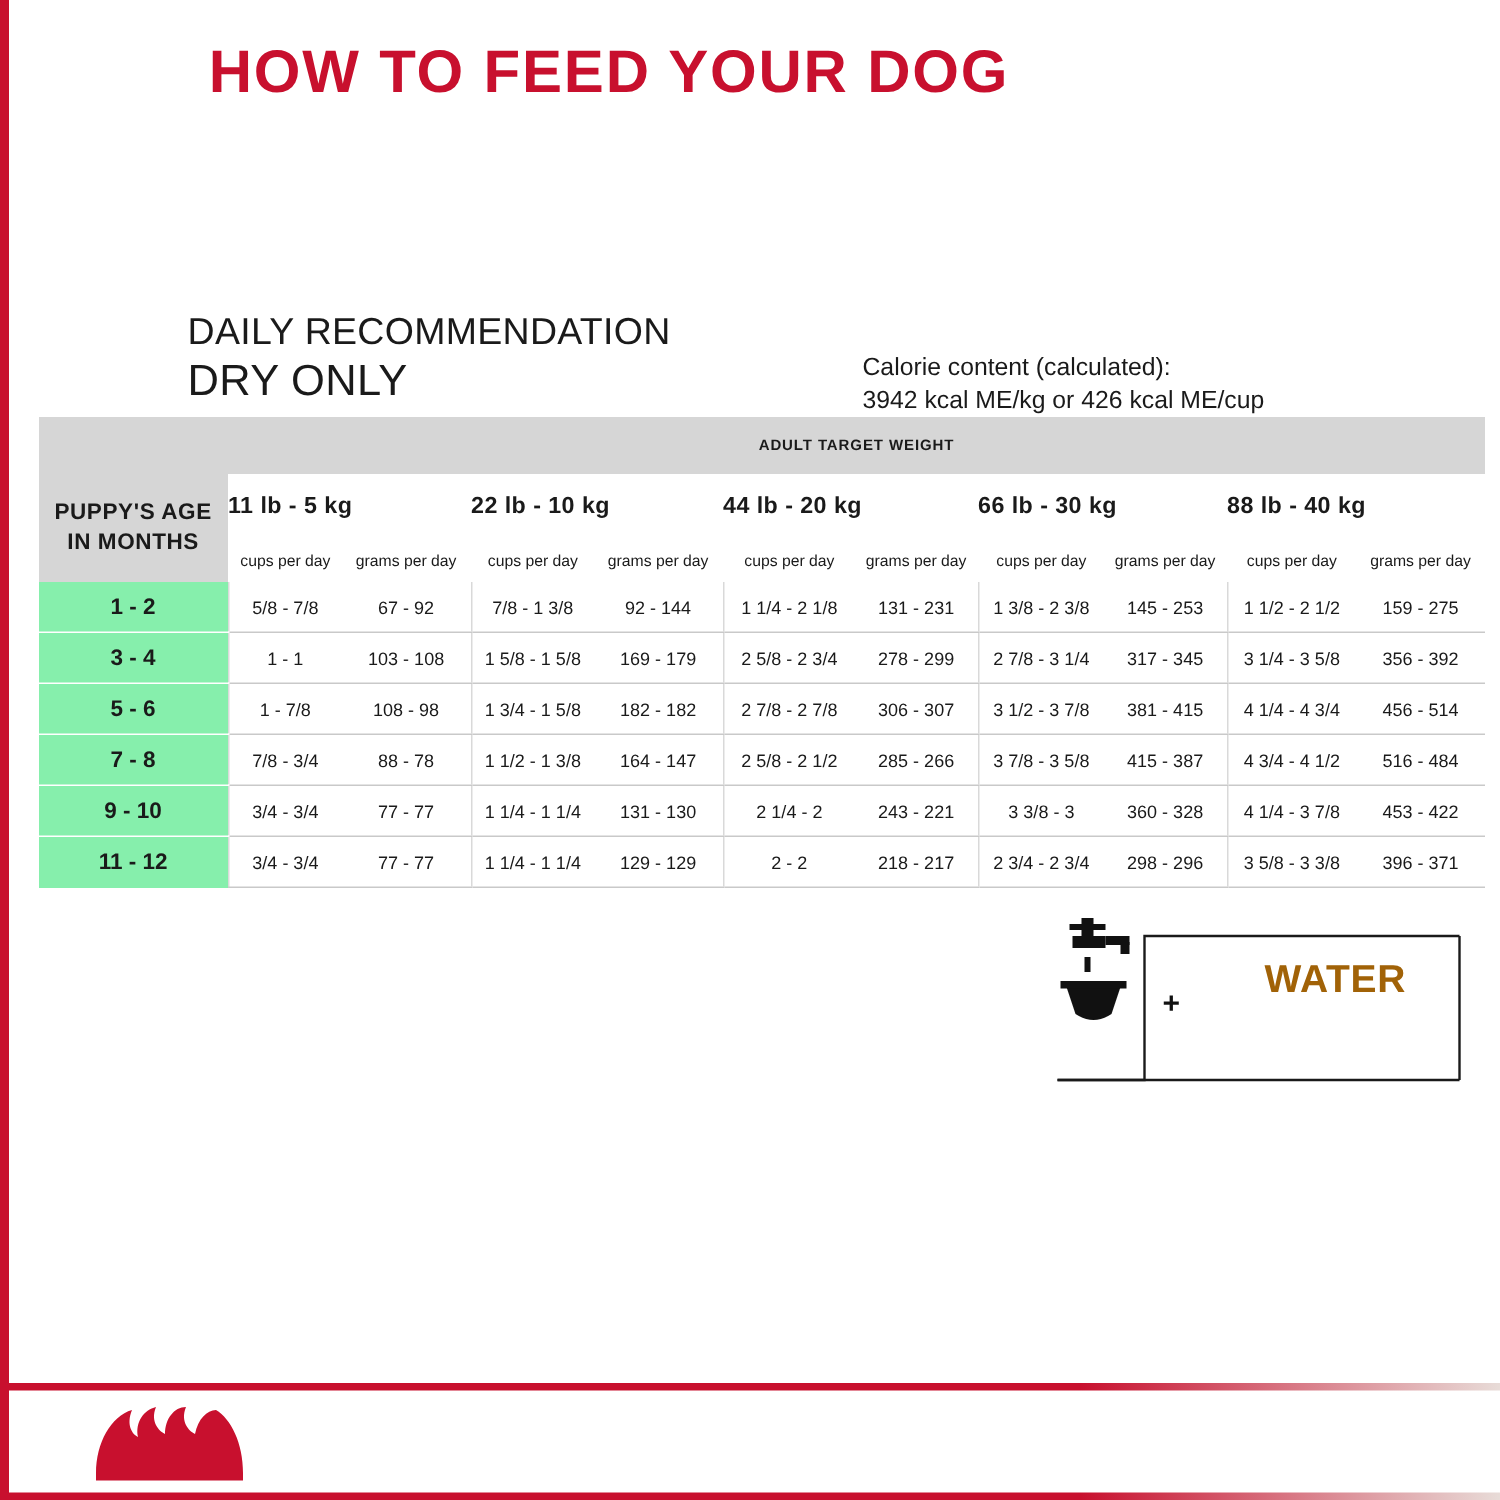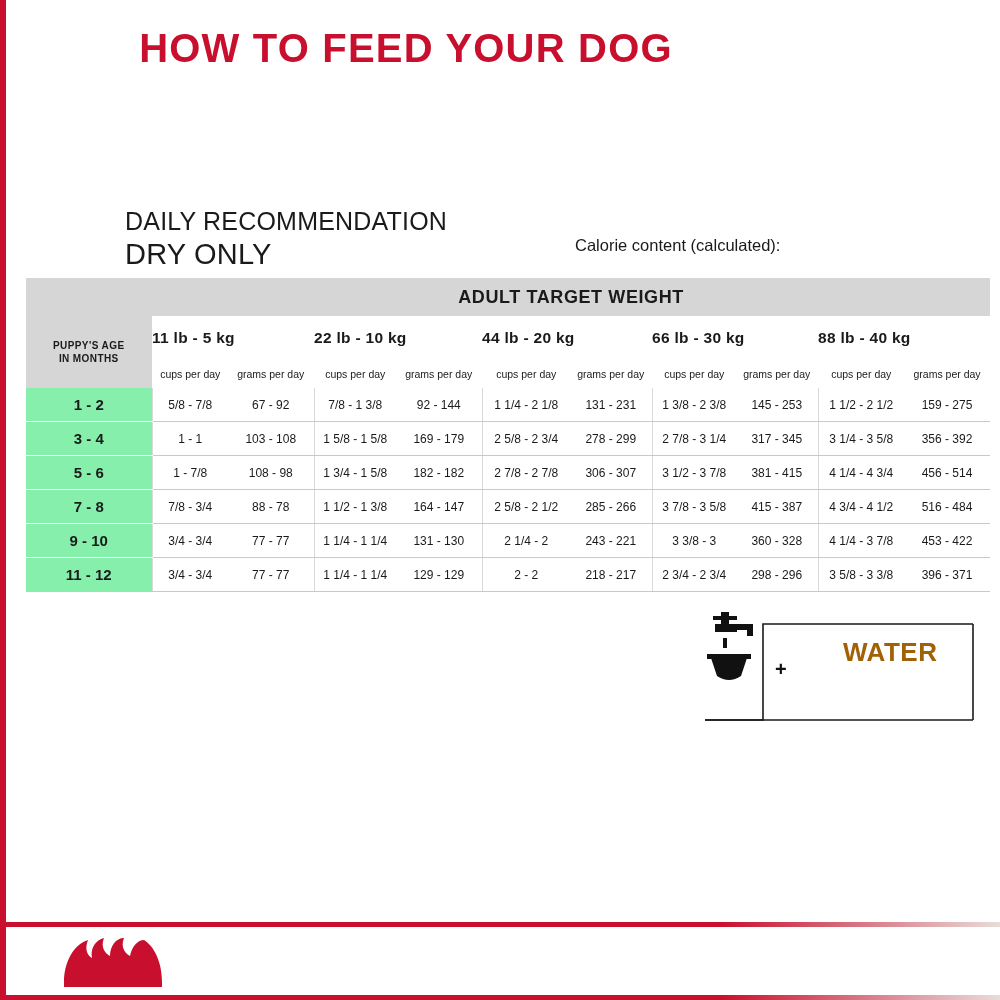--- a/index.html
+++ b/index.html
@@ -82,32 +82,32 @@
     border: 0;
     padding: 0;
   }
 
   .band {
     background: #d6d6d6;
   }
   .band-title {
     height: 38px;
     text-align: center;
-    font-size: 18px;
+    font-size: 10px;
     font-weight: bold;
     letter-spacing: .6px;
     color: #1a1a1a;
     background: #d6d6d6;
   }
   .corner-cell {
     background: #d6d6d6;
     width: 126px;
     text-align: center;
     vertical-align: middle;
-    font-size: 10px;
+    font-size: 15px;
     font-weight: bold;
     letter-spacing: .4px;
     line-height: 1.35;
     color: #1a1a1a;
   }
   .wt-head {
     height: 44px;
     text-align: left;
     vertical-align: middle;
     font-size: 15.5px;
@@ -225,20 +225,21 @@
 
 <div class="page-title">HOW TO FEED YOUR DOG</div>
 
 <div class="headings">
   <div class="h1">DAILY RECOMMENDATION</div>
   <div class="h2">DRY ONLY</div>
 </div>
 
 <div class="calorie-note">
   <div>Calorie content (calculated):</div>
+  <div>3942 kcal ME/kg or 426 kcal ME/cup</div>
 </div>
 
 <table class="feed-table">
   <colgroup>
     <col style="width:126px">
     <col style="width:76px">
       <col style="width:86px">
     <col style="width:82px">
       <col style="width:86px">
     <col style="width:88px">

